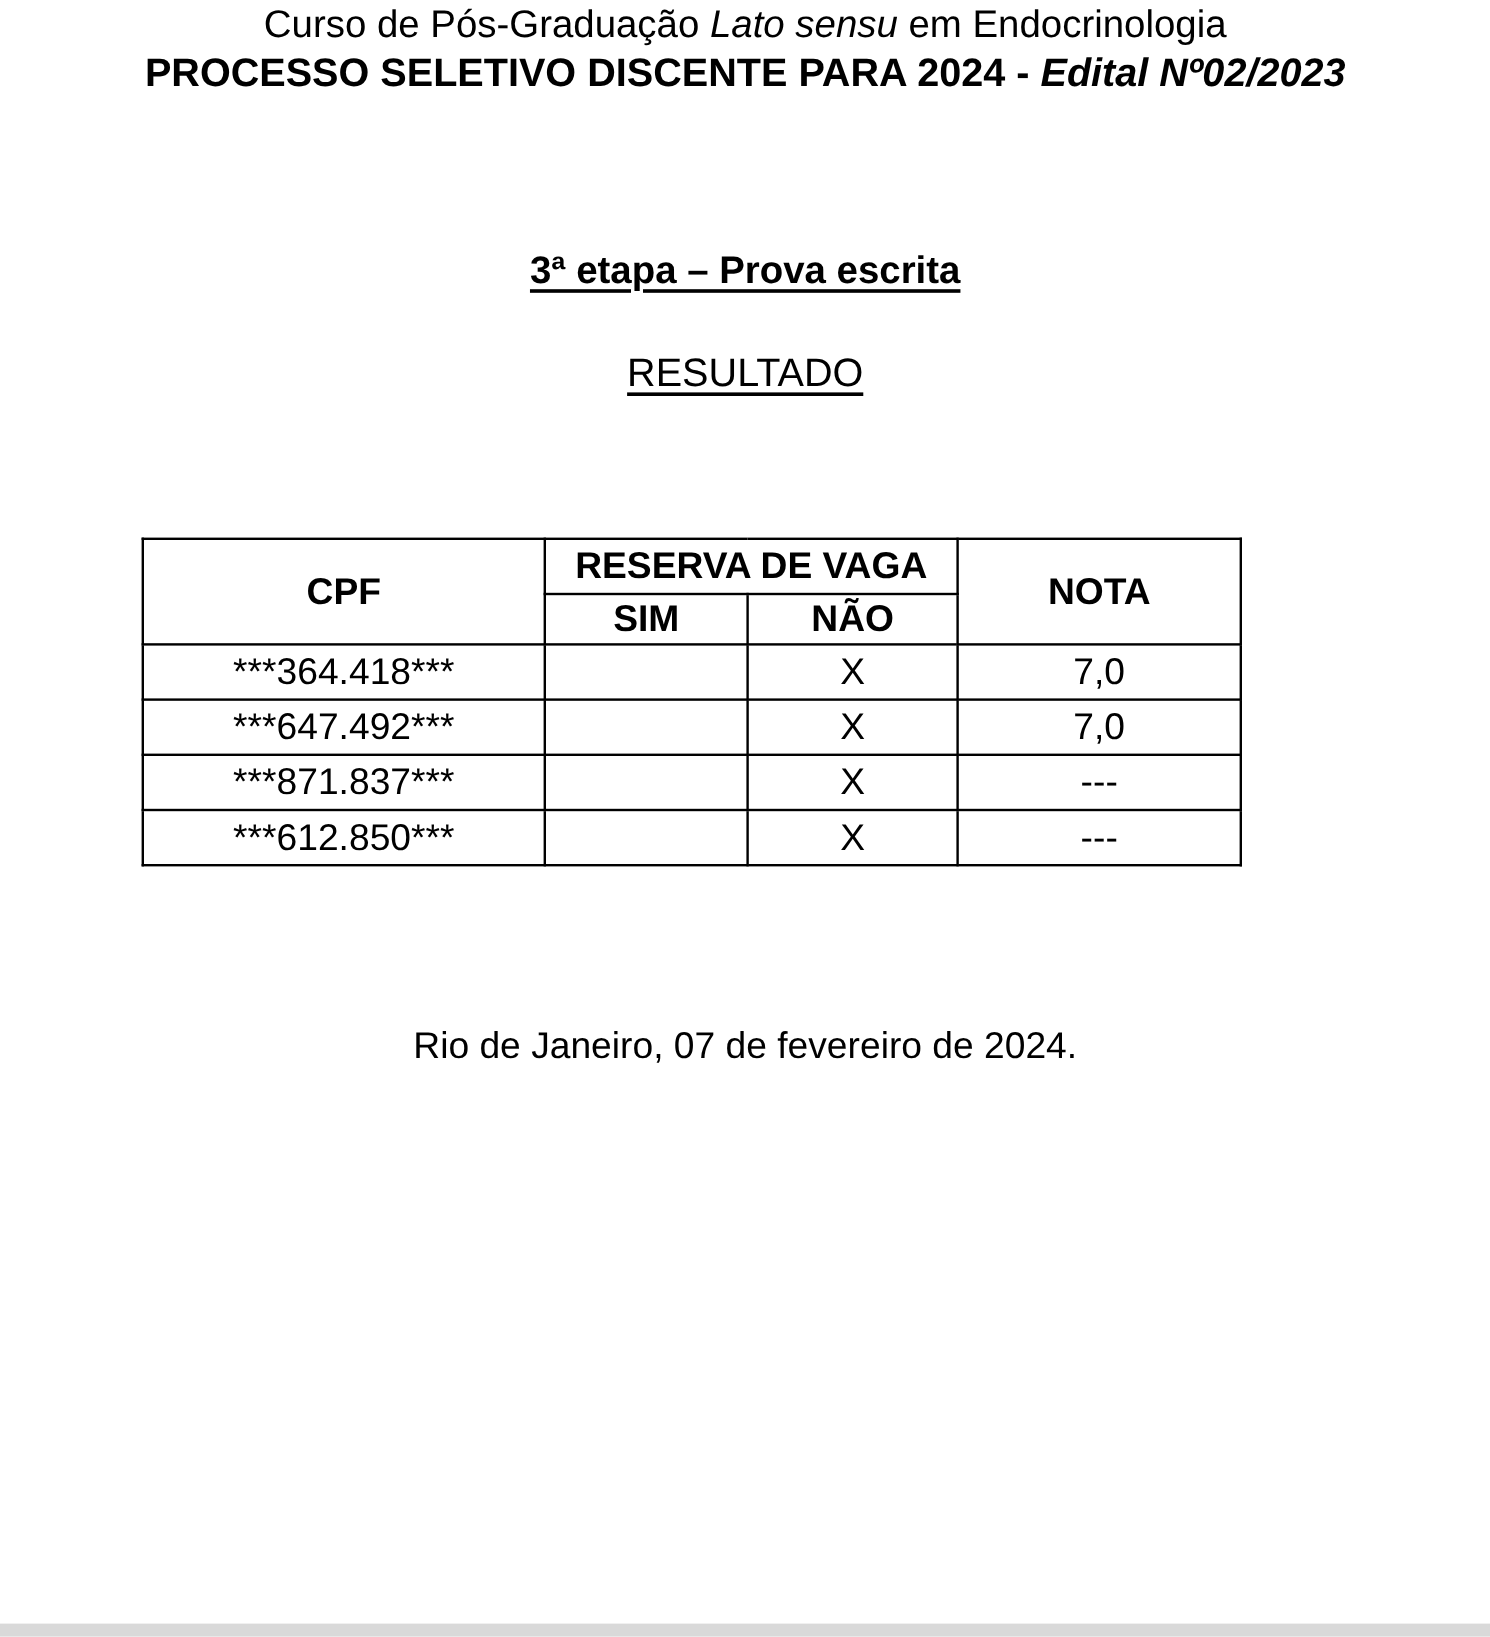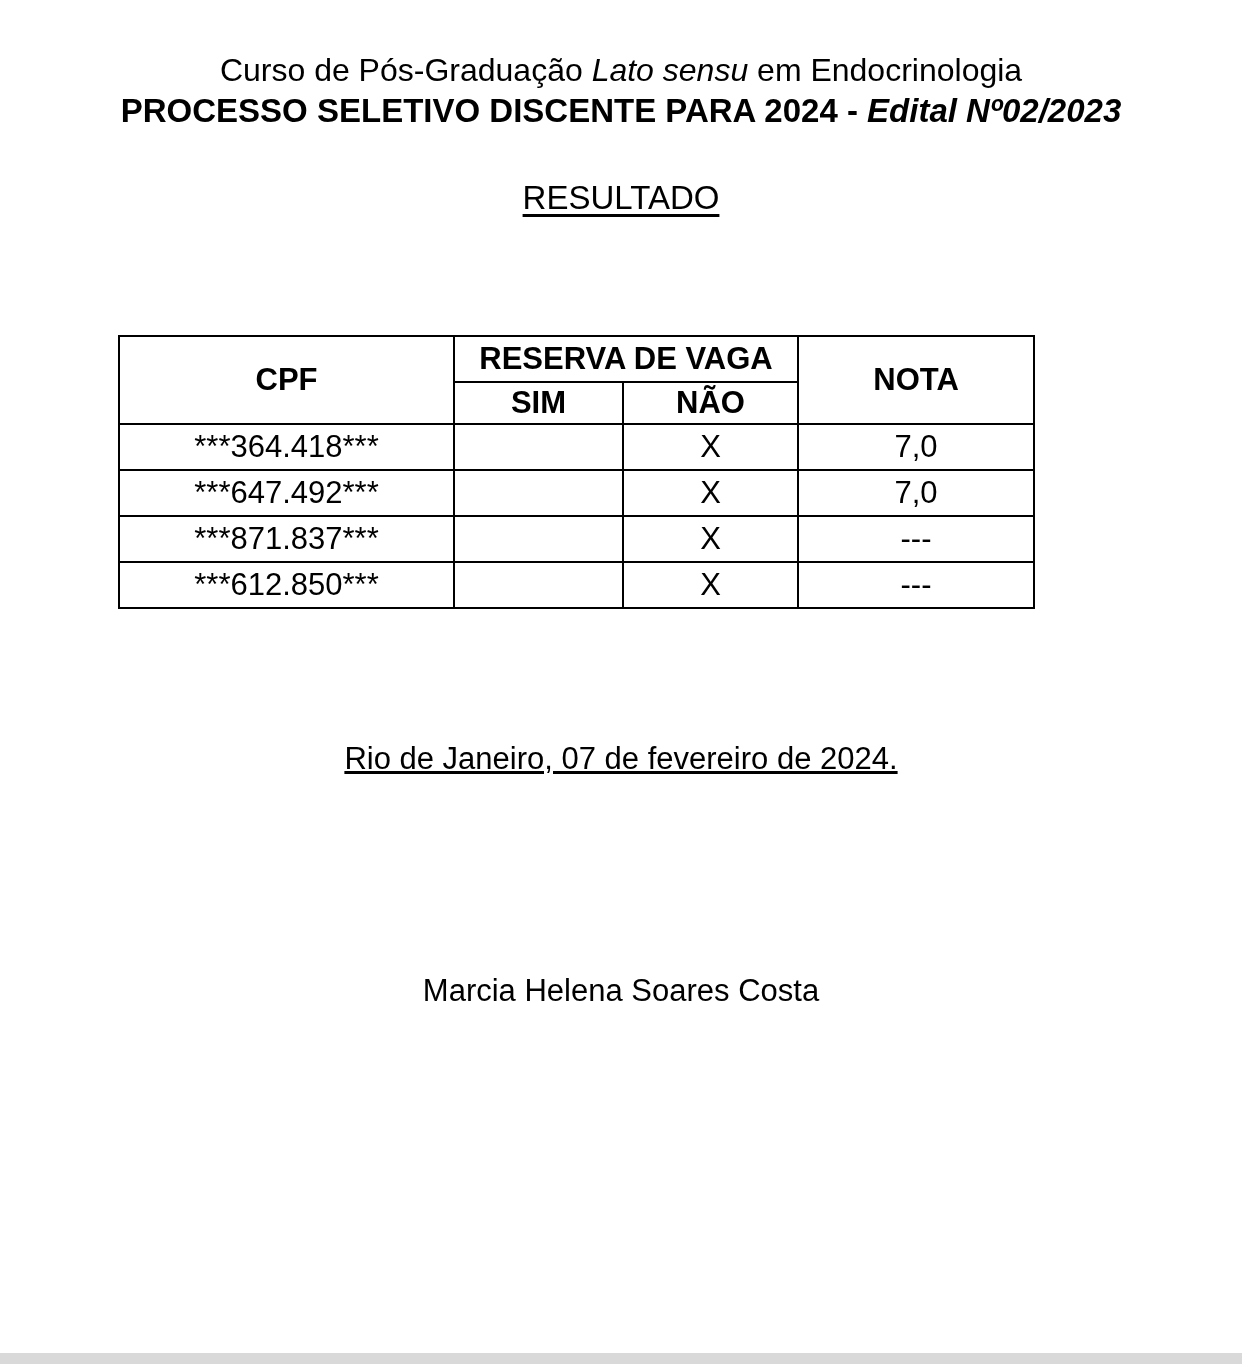--- a/index.html
+++ b/index.html
@@ -16,21 +16,20 @@
     color: #000000;
   }
   .page {
     width: 100%;
     height: 100%;
     text-align: center;
     position: relative;
   }
   .title-line {
     margin: 0;
-    padding-top: 50px;
     font-size: 32px;
     line-height: 1.25;
     font-weight: normal;
   }
   .process-line {
     font-size: 33px;
     font-weight: bold;
     line-height: 1.25;
   }
   .stage-heading {
@@ -67,21 +66,20 @@
   tr.hrow1 { height: 46px; }
   tr.hrow2 { height: 42px; }
   tr.brow  { height: 46px; }
   col.c-cpf  { width: 335px; }
   col.c-sim  { width: 169px; }
   col.c-nao  { width: 175px; }
   col.c-nota { width: 236px; }
   .date-line {
     margin-top: 132px;
     font-size: 31px;
-    text-decoration: underline;
   }
   .signature-block {
     margin-top: 192px;
     font-size: 31px;
     line-height: 1.45;
   }
   .page-edge-bottom {
     position: absolute;
     left: 0;
     bottom: 0;
@@ -96,20 +94,23 @@
 <div class="page">
 
   <div class="title-line">
     <span>Curso de Pós-Graduação </span><i>Lato sensu</i><span> em Endocrinologia</span>
   </div>
 
   <div class="process-line">
     <span>PROCESSO SELETIVO DISCENTE PARA 2024 - </span><i>Edital Nº02/2023</i>
   </div>
 
+  <div class="stage-heading">
+    <span class="u">3ª etapa – Prova escrita</span>
+  </div>
 
   <div class="result-heading">
     <span class="u">RESULTADO</span>
   </div>
 
   <table class="result-table">
     <colgroup>
       <col class="c-cpf">
       <col class="c-sim">
       <col class="c-nao">
@@ -148,18 +149,17 @@
         <td></td>
         <td>X</td>
         <td>---</td>
       </tr>
     </tbody>
   </table>
 
   <div class="date-line">Rio de Janeiro, 07 de fevereiro de 2024.</div>
 
   <div class="signature-block">
-    <div>Marcia Helena Soares Costa</div>
   </div>
 
   <div class="page-edge-bottom"></div>
 
 </div>
 
 </body></html>

